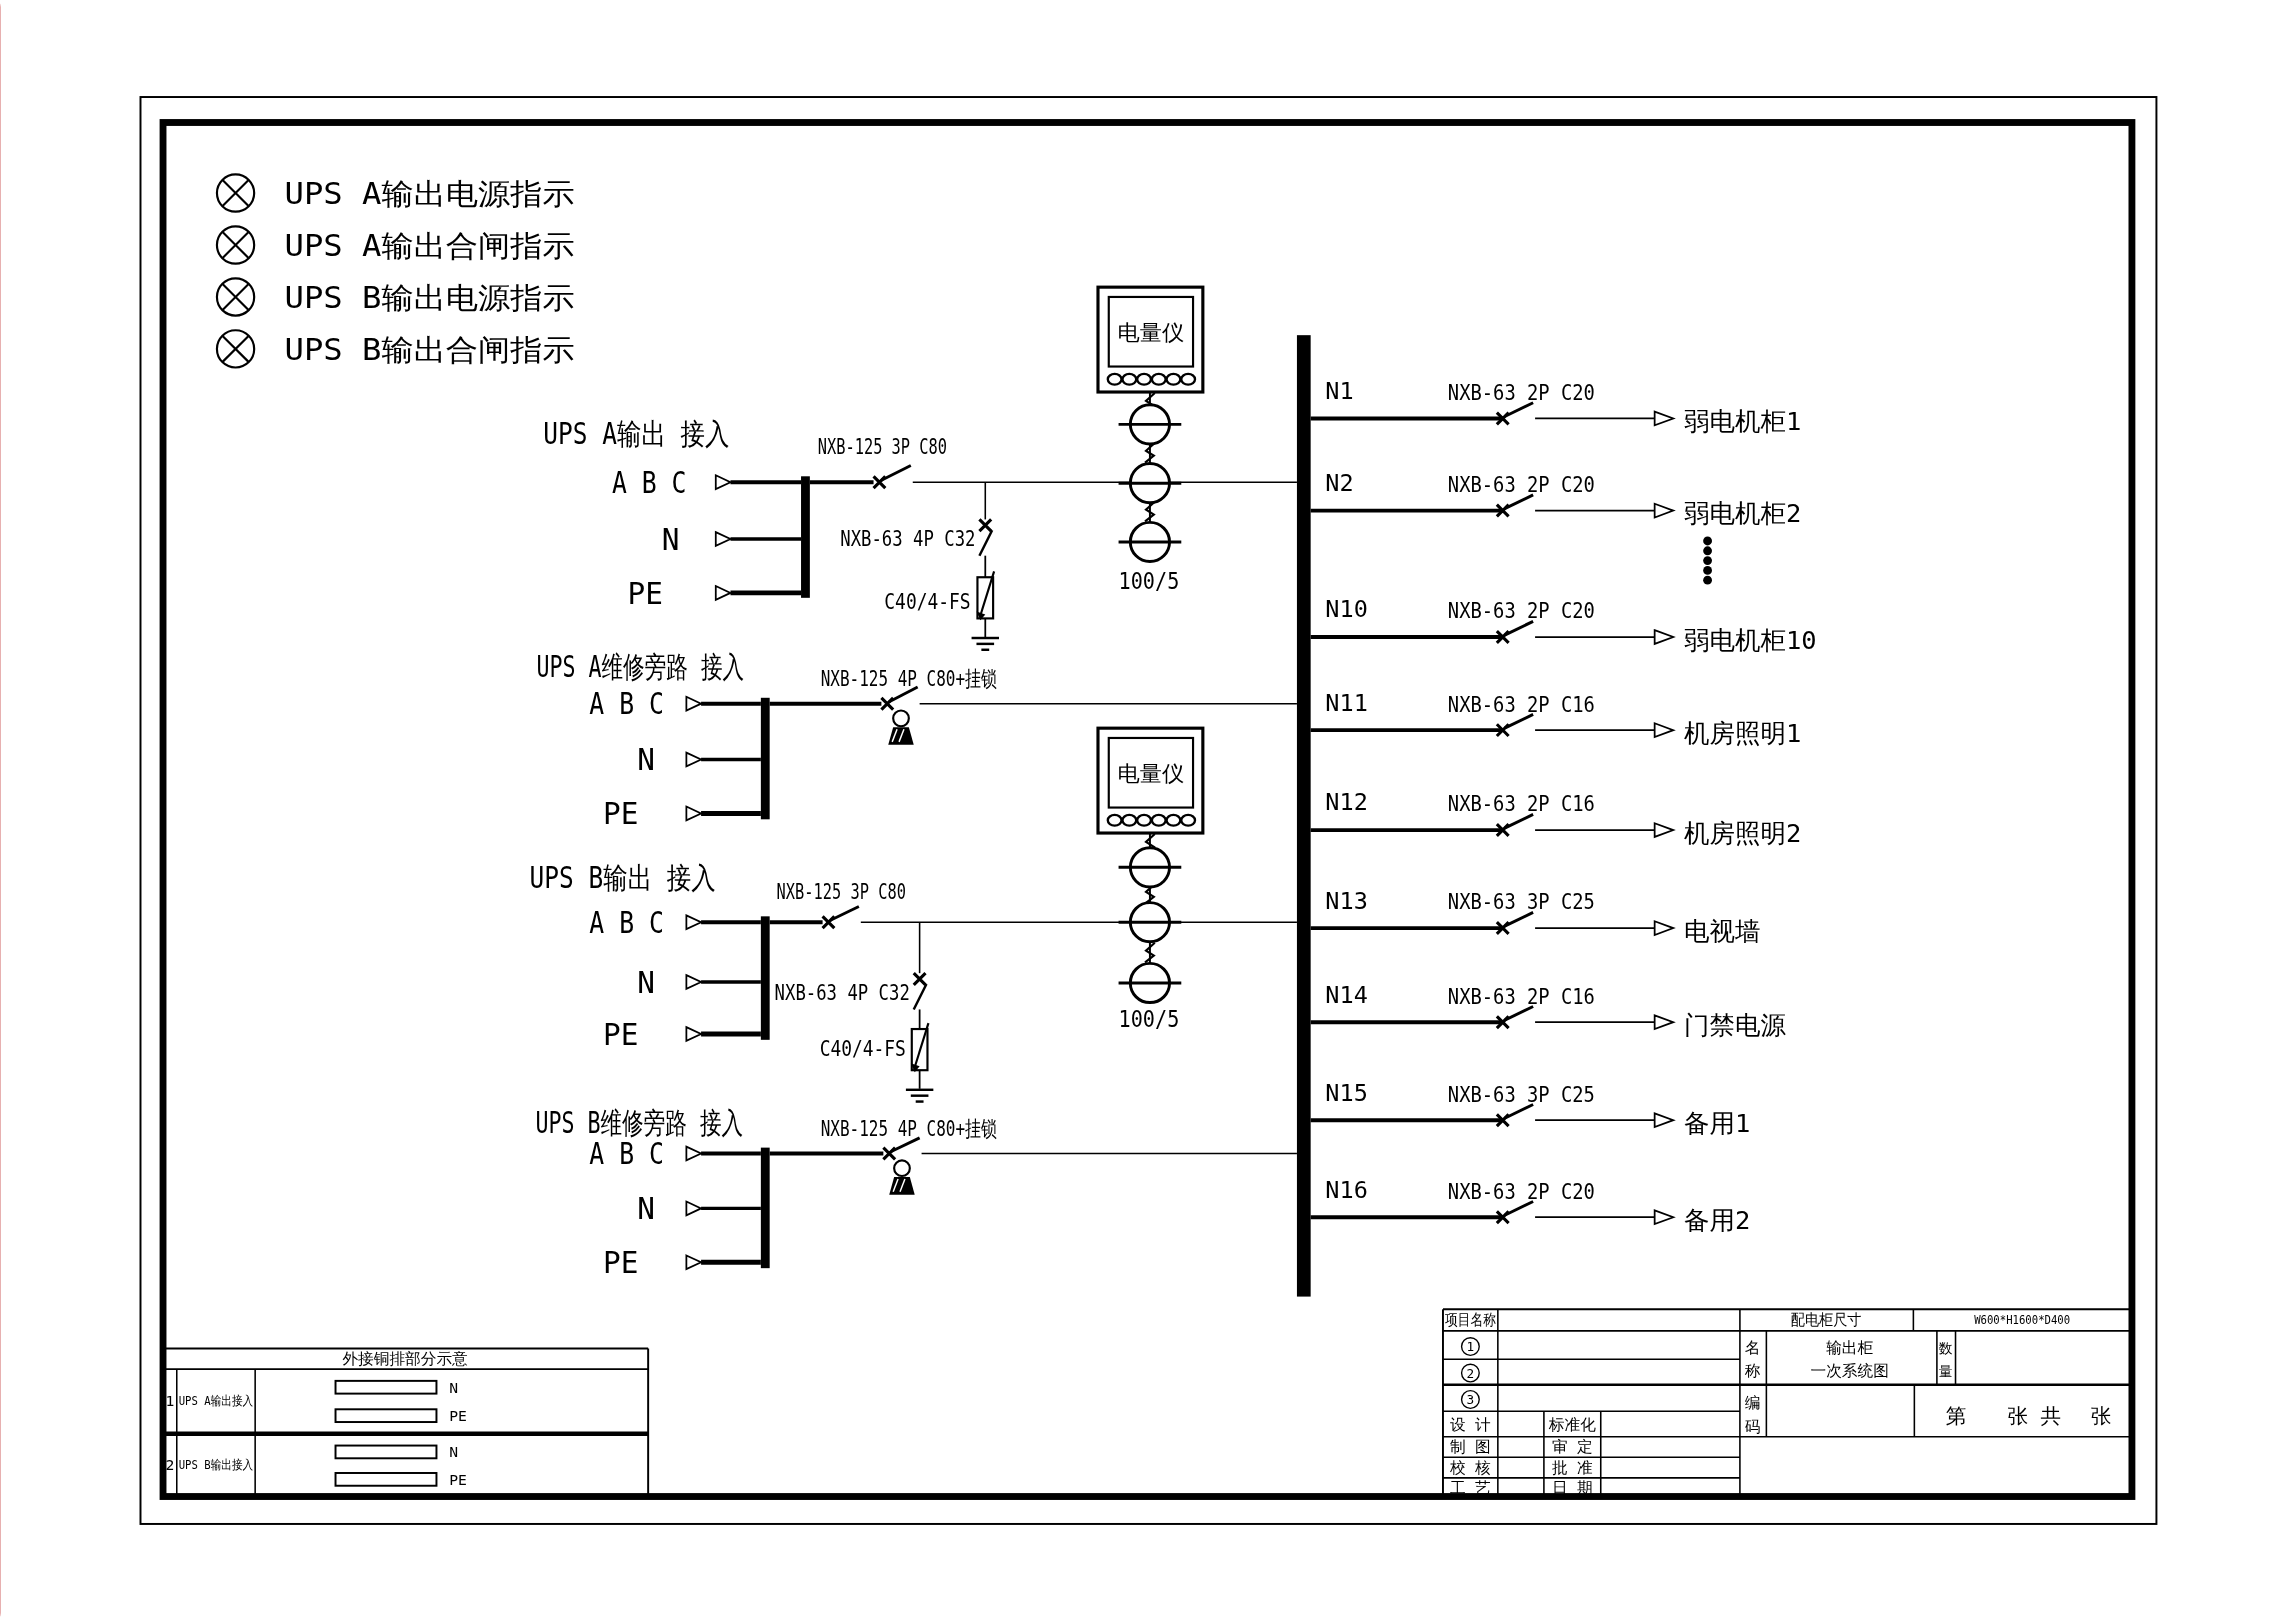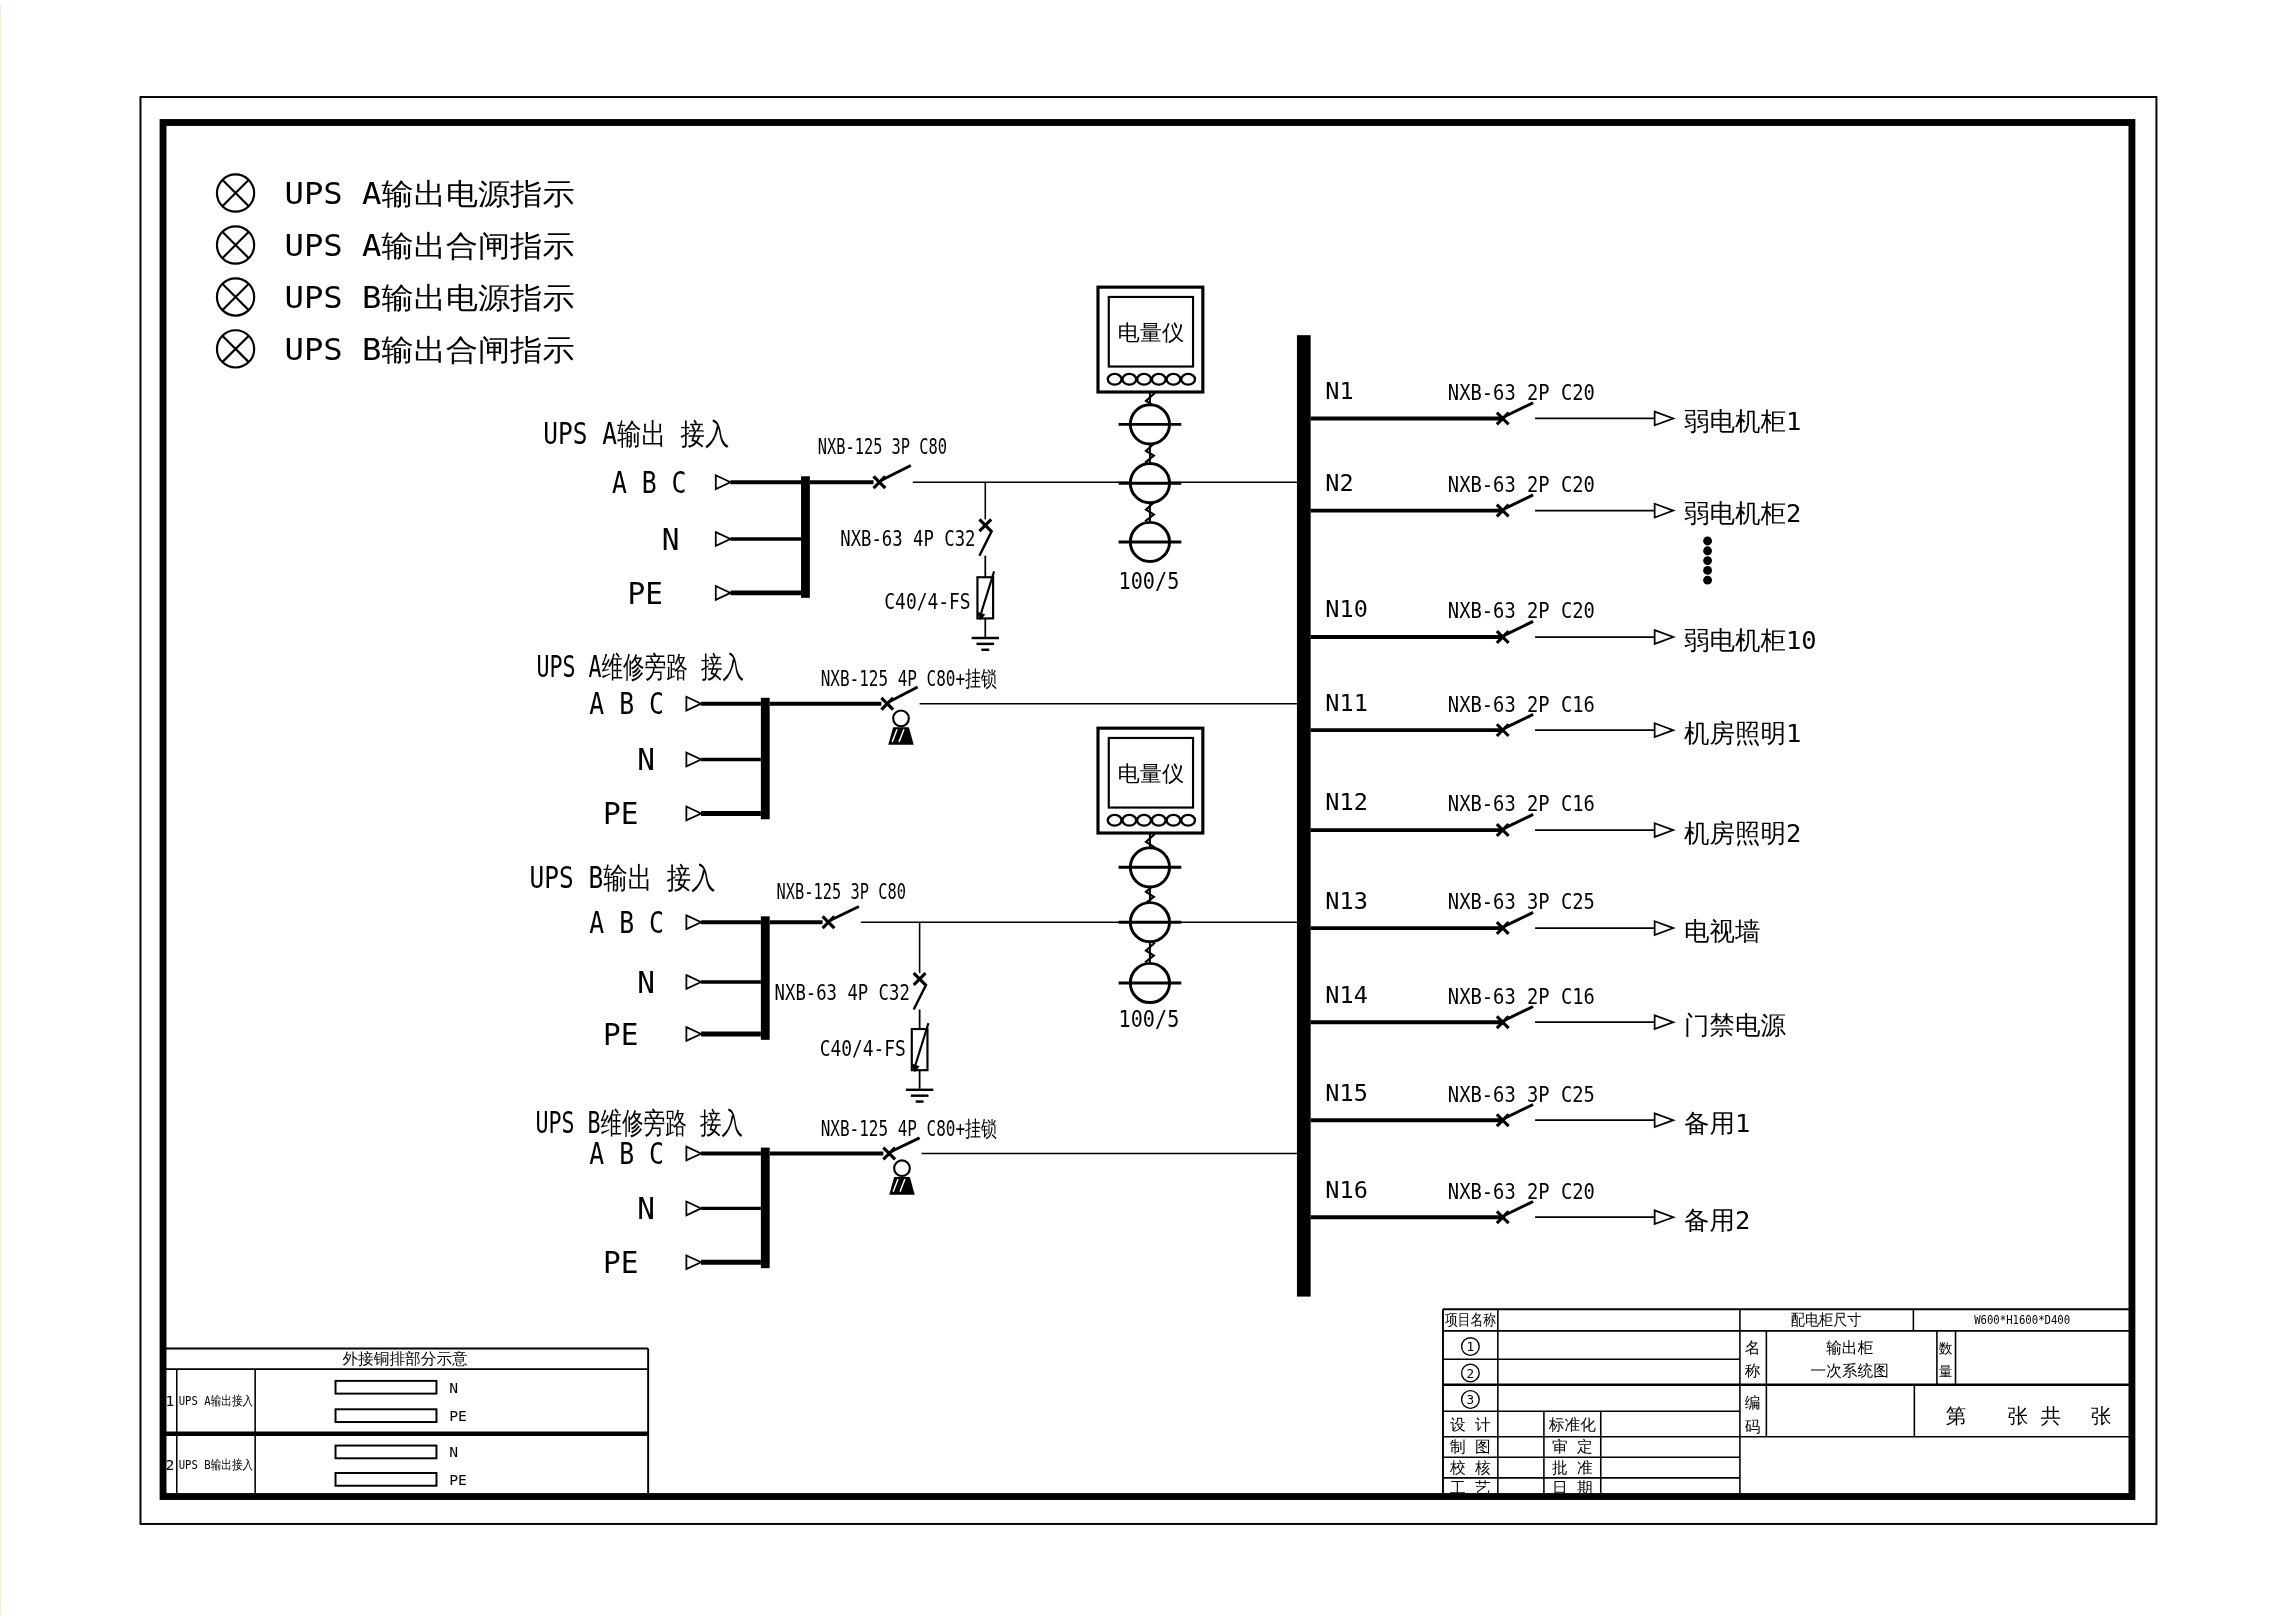--- a/index.html
+++ b/index.html
@@ -1,16 +1,16 @@
 <!DOCTYPE html>
 <html><head>
 <meta charset="utf-8">
 <style>
   html,body{margin:0;padding:0;background:#ffffff;}
-  .page{width:2293px;height:1620px;position:relative;background:#fdba74;border-radius:7px;}
+  .page{width:2293px;height:1620px;position:relative;background:#b91c1c;border-radius:7px;}
   svg{display:block;}
   text{fill:#000;font-family:"DejaVu Sans Mono","DejaVu Sans","Liberation Sans",sans-serif;}
   .ln{stroke:#000;fill:none;}
   .t30{font-size:30px;}
   .t26{font-size:26px;}
   .t24{font-size:24px;}
   .t22{font-size:22px;}
   .t21{font-size:21px;}
   .t16{font-size:16px;}
   .t15{font-size:15px;}

